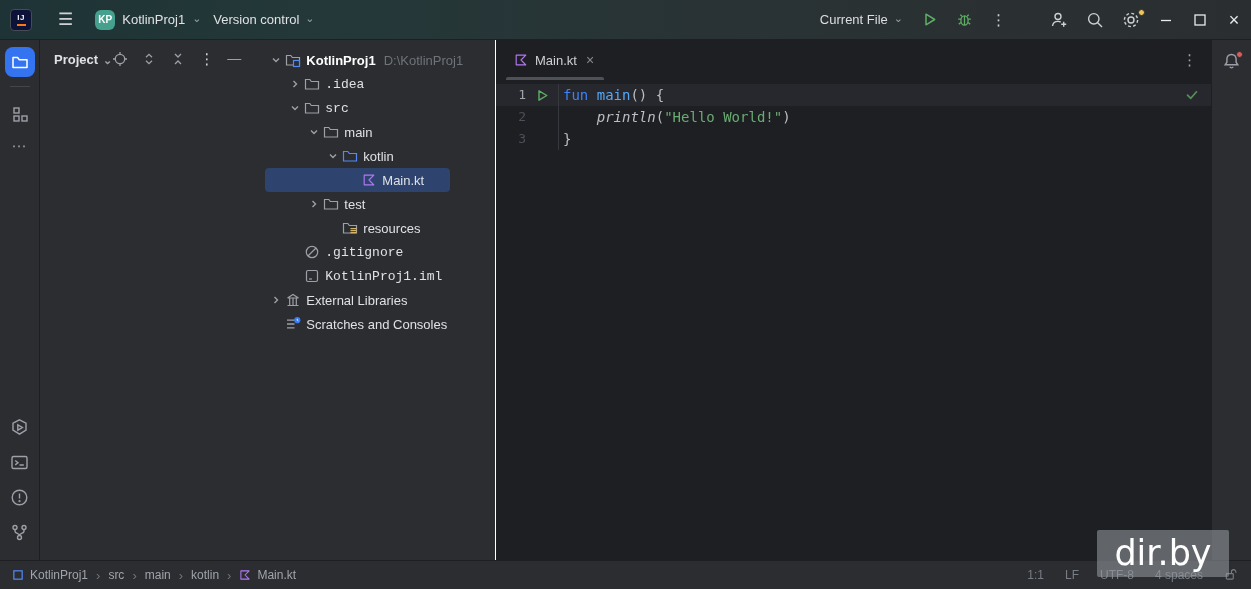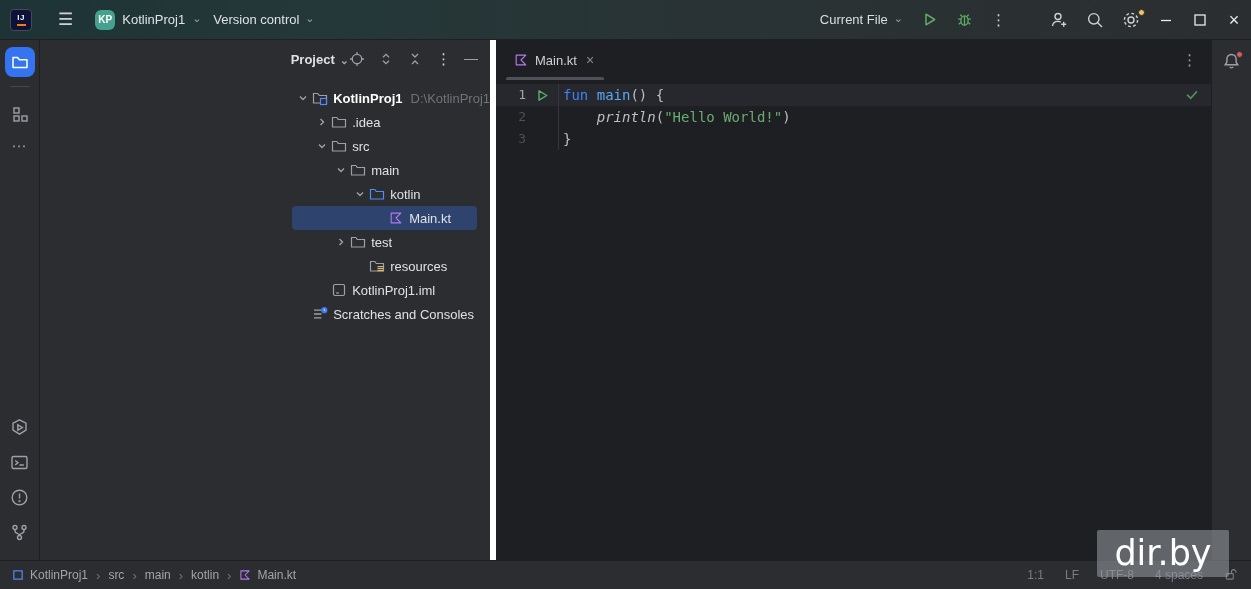--- a/index.html
+++ b/index.html
@@ -45,38 +45,38 @@
   .stripe-div { width:20px; height:1px; background:#43454A; margin:9px 0 10px; }
   .stripe-ic { padding:8px 0; cursor:pointer; color:#9DA0A8; }
   .dots-h { font-size:15px; color:#9DA0A8; letter-spacing:1px; padding:6px 0; cursor:pointer; }
   .stripe-spacer { flex:1; }
   .stripe-bottom { display:flex; flex-direction:column; align-items:center; padding-bottom:10px; }
   .bell-wrap { position:relative; cursor:pointer; }
   .bell-dot { position:absolute; top:-1px; right:-2px; width:7px; height:7px; border-radius:50%;
     background:#DB5C5C; border:1.5px solid #2B2D30; }
 
   
-  .project-panel { width:456px; background:#2B2D30; border-right:6px solid #ffffff;
-    display:flex; flex-direction:column;align-items:flex-end; }
+  .project-panel { width:456px; background:#2B2D30; border-right:1px solid #ffffff;
+    display:flex; flex-direction:row; }
   .pp-header { height:38px; display:flex; align-items:center; padding:0 12px 0 14px; }
   .pp-title { font-size:13px; font-weight:600; color:#DFE1E5; cursor:pointer; }
   .pp-title .chev { margin-left:5px; }
   .pp-actions { margin-left:auto; display:flex; align-items:center; gap:13px; color:#9DA0A8; }
   .pp-actions > span { cursor:pointer; display:flex; align-items:center; }
   .pp-min { font-size:14px; color:#9DA0A8; transform:translateY(-1px); }
 
   .tree { padding-top:8px; font-size:13px; color:#DFE1E5; }
   .row { height:24px; display:flex; align-items:center; cursor:pointer; }
   .chev-slot { width:19px; display:flex; align-items:center; justify-content:center; flex:none; }
   .ticon { width:16px; display:flex; align-items:center; justify-content:center; flex:none; margin-right:5px; }
   .tlabel { white-space:nowrap; }
   .tlabel.root { font-weight:bold; color:#FFFFFF; }
   .tpath { color:#6F737A; margin-left:8px; white-space:nowrap; }
   .row.selected { background:#2E436E; border-radius:4px; margin:0 13px 0 12px; }
-  .p0 { padding-left:13px; } .p1 { padding-left:32px; } .p2 { padding-left:51px; }
+  .p0 { padding-left:13px; } .p1 { padding-left:32px;font-family:Liberation Mono, monospace; } .p2 { padding-left:51px; }
   .p3 { padding-left:70px; } .p4sel { padding-left:77px; }
 
   
   .editor-col { flex:1; display:flex; flex-direction:column; background:#1E1F22; min-width:0; }
   .tab-strip { height:40px; display:flex; align-items:stretch; padding-left:8px; position:relative; }
   .tab { display:flex; align-items:center; gap:7px; padding:0 10px; color:#CED0D6; font-size:13px;
     position:relative; cursor:pointer; }
   .tab::after { content:""; position:absolute; left:2px; right:2px; bottom:0; height:3px;
     background:#4E5157; border-radius:2px 2px 0 0; }
   .tab-close { color:#868A91; font-size:14px; line-height:14px; padding:2px; cursor:pointer; }
@@ -367,32 +367,55 @@
         <span class="chev-slot"></span>
         <span class="ticon">
           <svg width="16" height="16" viewBox="0 0 16 16">
               <path d="M1.5 13V3.5h4.3l1.5 2h7.2V13z" fill="none" stroke="#9DA0A8" stroke-width="1.2"></path>
               <path d="M8.5 8.7h6M8.5 10.7h6M8.5 12.7h6" stroke="#D5B56A" stroke-width="1.2"></path>
             </svg>
         </span>
         <span class="tlabel">resources</span>
       </div>
 
+      <div class="row p1">
+        <span class="chev-slot"></span>
+        <span class="ticon">
+          <svg width="16" height="16" viewBox="0 0 16 16" fill="none" stroke="#9DA0A8" stroke-width="1.2">
+              <circle cx="8" cy="8" r="5.7"></circle>
+              <path d="M4 12 12 4"></path>
+            </svg>
+        </span>
+        <span class="tlabel">.gitignore</span>
+      </div>
 
       <div class="row p1">
         <span class="chev-slot"></span>
         <span class="ticon">
           <svg width="16" height="16" viewBox="0 0 16 16" fill="none" stroke="#9DA0A8" stroke-width="1.2">
               <rect x="2.5" y="2.5" width="11" height="11" rx="1.5"></rect>
               <path d="M5 11h3"></path>
             </svg>
         </span>
         <span class="tlabel">KotlinProj1.iml</span>
       </div>
 
+      <div class="row p0">
+        <span class="chev-slot">
+          <svg width="10" height="10" viewBox="0 0 10 10" fill="none" stroke="#9DA0A8" stroke-width="1.4">
+              <path d="M3.5 2 6.5 5l-3 3"></path>
+            </svg>
+        </span>
+        <span class="ticon">
+          <svg width="16" height="16" viewBox="0 0 16 16" fill="none" stroke="#9DA0A8" stroke-width="1.2">
+              <path d="M2.5 6 8 2.5 13.5 6M2.5 6h11M2.5 13.5h11M4.7 6v7.5M8 6v7.5M11.3 6v7.5"></path>
+            </svg>
+        </span>
+        <span class="tlabel">External Libraries</span>
+      </div>
 
       <div class="row p0">
         <span class="chev-slot"></span>
         <span class="ticon">
           <svg width="16" height="16" viewBox="0 0 16 16">
               <path d="M2 4.2h11M2 8h7.5M2 11.8h7.5" fill="none" stroke="#9DA0A8" stroke-width="1.3"></path>
               <circle cx="12.3" cy="4.2" r="3.1" fill="#3B7BF2"></circle>
               <path d="M12.3 2.8v1.5l1 .7" stroke="#fff" stroke-width="0.9" fill="none"></path>
             </svg>
         </span>

